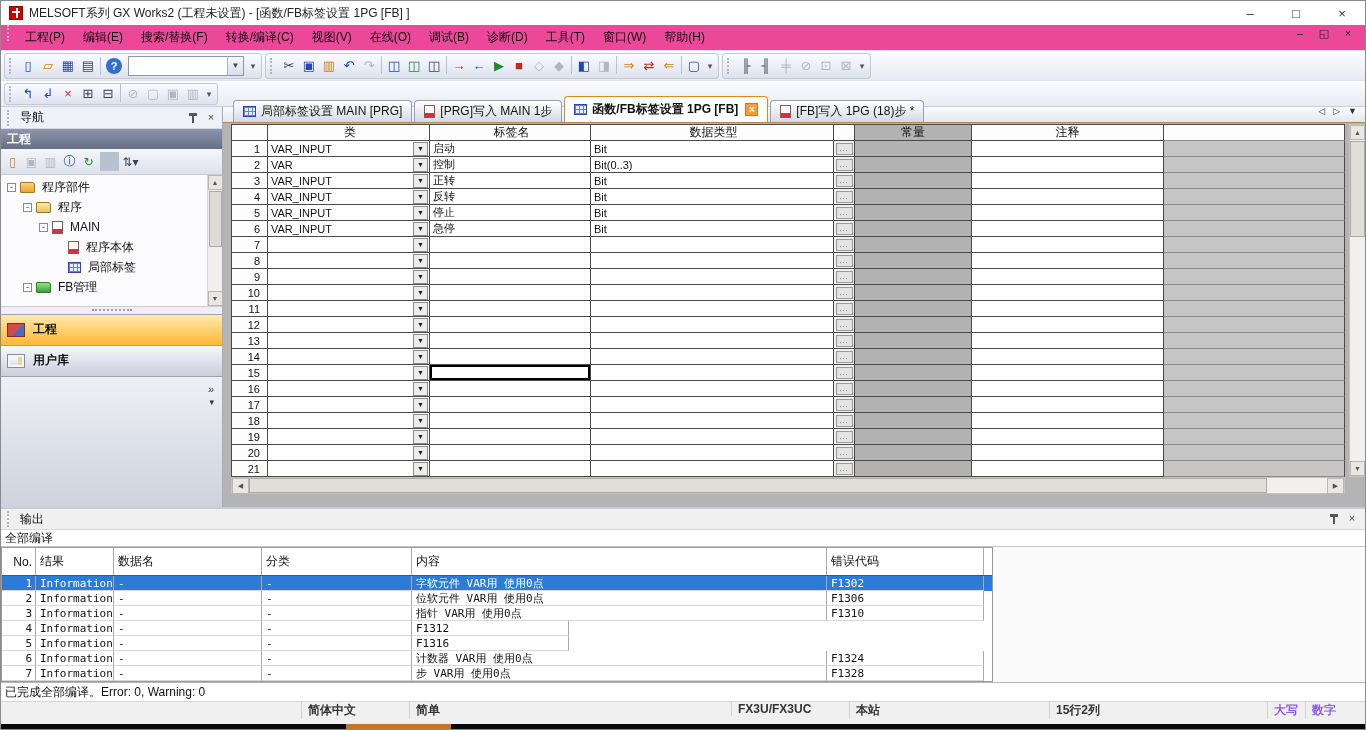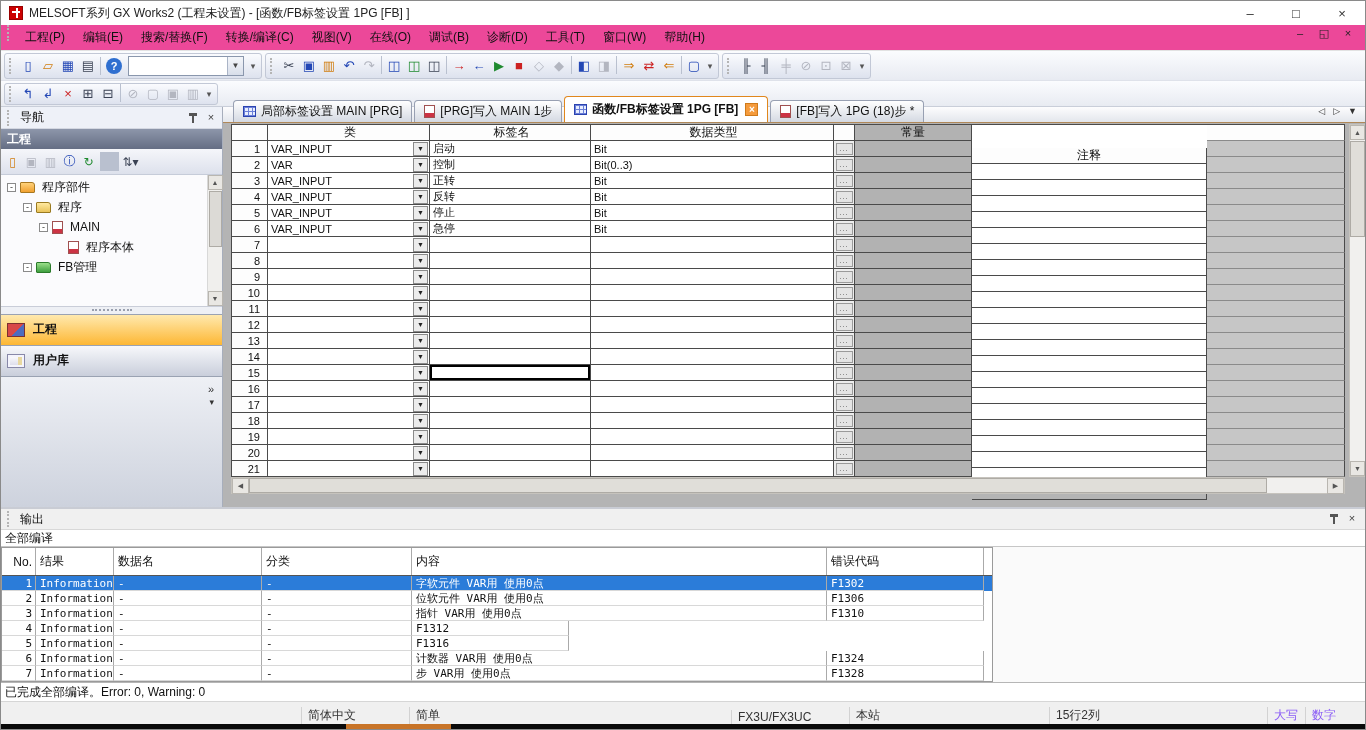--- a/index.html
+++ b/index.html
@@ -96,21 +96,21 @@
   .ghead { height:16px; }
   .gc { border-right:1px solid #4a4a4a; border-bottom:1px solid #4a4a4a; height:100%; display:flex; align-items:center; overflow:hidden; font-size:11px; }
   .ghead .gc { justify-content:center; font-size:12px; background:#fdfdfd; }
   .gnum { width:36px; justify-content:flex-end; padding-right:7px; background:#fdfdfd; }
   .gclass { width:162px; padding-left:3px; }
   .glabel { width:161px; padding-left:3px; }
   .gtype { width:243px; padding-left:3px; }
   .gbtn { width:21px; justify-content:center; background:#ededed; }
   .gbtn span { width:17px; height:12px; border:1px solid #9a9a9a; background:#e4e4e4; font-size:8px; line-height:9px; text-align:center; color:#555; letter-spacing:1px; }
   .gconst { width:117px; background:#b2b2b2; }
-  .gcomment { width:235px;margin-top:23px; }
+  .gcomment { width:192px; }
   .gfill { flex:1; background:#c6c6c6; border-bottom-color:#8a8a8a; }
   .ddbtn { margin-left:auto; width:15px; height:14px; border:1px solid #8a8a8a; background:#ececec; font-size:7px; color:#222; display:flex; align-items:center; justify-content:center; flex:none; margin-right:1px; }
   .grow.focus .glabel { box-shadow:inset 0 0 0 2px #000; }
   .hscroll { width:1114px; height:17px; flex:none; background:#f1f0ee; border:1px solid #c6c3bd; display:flex; margin-top:0px; }
   .hthumb { height:15px; background:#e0ded9; border:1px solid #aeaba5; flex:1; margin-right:60px; }
   .vscroll { width:17px; flex:none; margin-left:4px; display:flex; flex-direction:column; align-items:center; background:#f1f0ee; border:1px solid #c6c3bd; height:353px; }
   .vthumb { width:15px; height:96px; background:#e0ded9; border:1px solid #aeaba5; margin-top:1px; }
   .sbtn.wide { width:17px; height:16px; }
 
   
@@ -127,21 +127,21 @@
   .ono { width:34px; justify-content:flex-end; padding-right:3px; }
   .ores { width:78px; }
   .odata { width:148px; }
   .ocat { width:150px; }
   .ocont { width:415px; }
   .ocode { width:157px; }
   .orow.sel { background:#2b7cd9; color:#fff; }
 
   
   .msgbar { height:19px; flex:none; background:#fff; border-top:1px solid #b6b6b6; display:flex; align-items:center; padding-left:4px; font-size:12px; }
-  .statusbar { height:23px; flex:none; background:#f0f0f0; border-top:1px solid #d6d6d6; display:flex; align-items:flex-end; font-size:12px; color:#333; }
+  .statusbar { height:23px; flex:none; background:#f0f0f0; border-top:1px solid #d6d6d6; display:flex; align-items:flex-start; font-size:12px; color:#333;font-weight:bold; }
   .seg { display:flex; align-items:center; padding-left:6px; border-left:1px solid #d2d2d2; }
   .seg.first { border-left:none; }
   .seg.dim { color:#8b5cf6; }
   .grip { width:16px; background:linear-gradient(135deg,transparent 50%,#bdbdbd 50%) 100% 100%/10px 10px no-repeat; }
   .taskstrip { height:5px; flex:none; background:#0a0a0a; position:relative; }
   .taskstrip .orange { position:absolute; left:345px; width:105px; top:0; bottom:0; background:#c87428; }
 </style>
 </head>
 <body>
 
@@ -409,20 +409,25 @@
               <span class="nicon" data-icon="program-main"></span>
               <span class="tlabeltext">MAIN</span>
             </div>
 
             <div class="trow lv3">
               <span class="exp"></span>
               <span class="nicon" data-icon="program-body"></span>
               <span class="tlabeltext">程序本体</span>
             </div>
 
+            <div class="trow lv3">
+              <span class="exp"></span>
+              <span class="nicon" data-icon="label-table"></span>
+              <span class="tlabeltext">局部标签</span>
+            </div>
 
             <div class="trow lv1">
               <span class="exp">-</span>
               <span class="nicon" data-icon="folder-fb"></span>
               <span class="tlabeltext">FB管理</span>
             </div>
 
           </div>
         <div class="navscroll">
           <span class="sbtn">▲</span>

